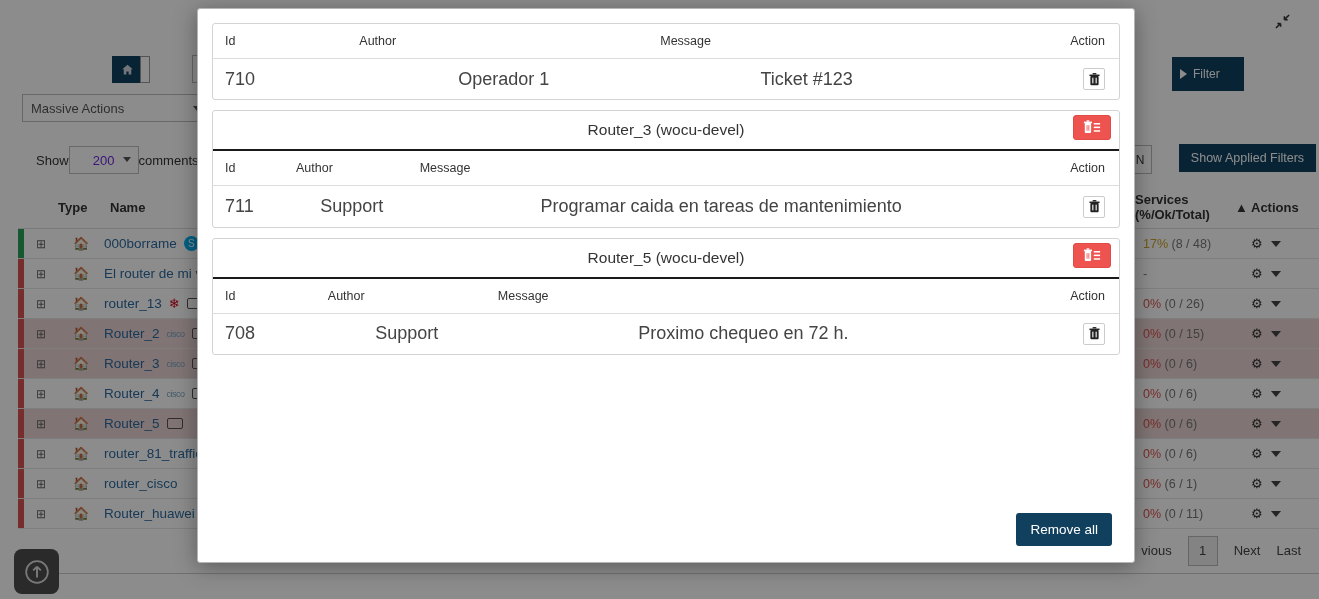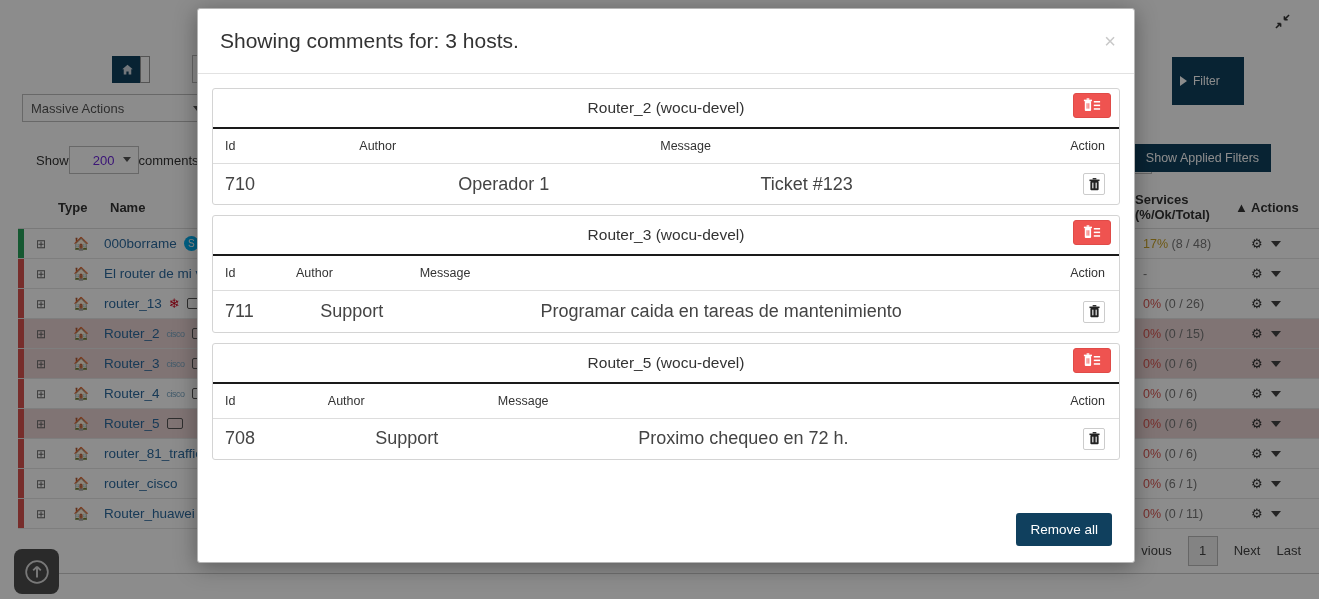--- a/index.html
+++ b/index.html
@@ -39,21 +39,21 @@
     position: absolute; left: 140px; top: 56px;
     width: 8px; height: 25px; background: #fff; border: 1px solid #999;
   }
   .bg-small-box {
     position: absolute; left: 192px; top: 55px; width: 40px; height: 26px;
     background: #fff; border: 1px solid #b9b9b9;
   }
   .bg-filter-btn {
     position: absolute; left: 1172px; top: 57px; width: 56px; height: 24px;
     background: #10405e; color: #fff; font-size: 12px;
-    display: flex; align-items: center; gap: 6px; padding: 12px 8px;
+    display: flex; align-items: center; gap: 6px; padding: 5px 8px;
   }
   .bg-filter-btn .tri {
     width: 0; height: 0; border-left: 7px solid #fff;
     border-top: 5px solid transparent; border-bottom: 5px solid transparent;
   }
   .bg-massive {
     position: absolute; left: 22px; top: 94px; width: 178px; height: 26px;
     background: #fff; border: 1px solid #bdbdbd; color: #555;
     font-size: 13px; display: flex; align-items: center; padding-left: 8px;
   }
@@ -70,21 +70,21 @@
     width: 68px; height: 26px; border: 1px solid #bdbdbd; background: #fff;
     display: flex; align-items: center; justify-content: center;
     position: relative; font-size: 13px; color:#6d28d9;
   }
   .bg-show-sel .caret {
     position: absolute; right: 7px; top: 10px;
     width: 0; height: 0; border-left: 4px solid transparent;
     border-right: 4px solid transparent; border-top: 5px solid #555;
   }
   .bg-applied-btn {
-    position: absolute; left: 1134px; top: 144px; width: 137px; height: 28px;
+    position: absolute; left: 1179px; top: 144px; width: 137px; height: 28px;
     background: #10405e; color: #fff; font-size: 12.5px;
     display: flex; align-items: center; justify-content: center;
   }
   .bg-n-box {
     position: absolute; left: 1128px; top: 145px; width: 22px; height: 27px;
     background: #fff; border: 1px solid #bbb; font-size: 12px;
     display:flex; align-items:center; justify-content:center; color:#333;
   }
 
   
@@ -438,45 +438,24 @@
       <svg width="26" height="26" viewBox="0 0 24 24">
           <circle cx="12" cy="12" r="10" stroke="#ddd" stroke-width="1.6" fill="none"></circle>
           <path d="M12 7 L12 17 M12 7 L8.5 10.5 M12 7 L15.5 10.5" stroke="#ddd" stroke-width="1.8" fill="none"></path>
         </svg>
     </div>
   </div>
 
   <div class="dim-overlay"></div>
 
   <div class="modal">
-    <div class="modal-header">
-      <div class="modal-title">Showing comments for: 3 hosts.</div>
-      <button class="modal-close">×</button>
-    </div>
 
     <div class="modal-body">
       <div id="cards-container">
           <div class="card">
-            <div class="card-head">
-              <span class="card-title">Router_2 (wocu-devel)</span>
-              <button class="btn-card-del">
-                <span>
-                  <svg width="18" height="15" viewBox="0 0 20 16">
-                    <rect x="2" y="3" width="7" height="11" rx="1" fill="#fff"></rect>
-                    <rect x="1" y="1.5" width="9" height="1.8" fill="#fff"></rect>
-                    <rect x="4" y="0" width="3" height="1.6" fill="#fff"></rect>
-                    <rect x="4" y="5.5" width="1" height="6" fill="#ef5350"></rect>
-                    <rect x="6" y="5.5" width="1" height="6" fill="#ef5350"></rect>
-                    <rect x="12" y="3" width="7" height="1.7" fill="#fff"></rect>
-                    <rect x="12" y="7" width="7" height="1.7" fill="#fff"></rect>
-                    <rect x="12" y="11" width="7" height="1.7" fill="#fff"></rect>
-                  </svg>
-                </span>
-              </button>
-            </div>
             <table class="ctable">
               <thead>
                 <tr>
                   <th class="col-id">Id</th>
                   <th>Author</th>
                   <th>Message</th>
                   <th class="col-action">Action</th>
                 </tr>
               </thead>
               <tbody>

